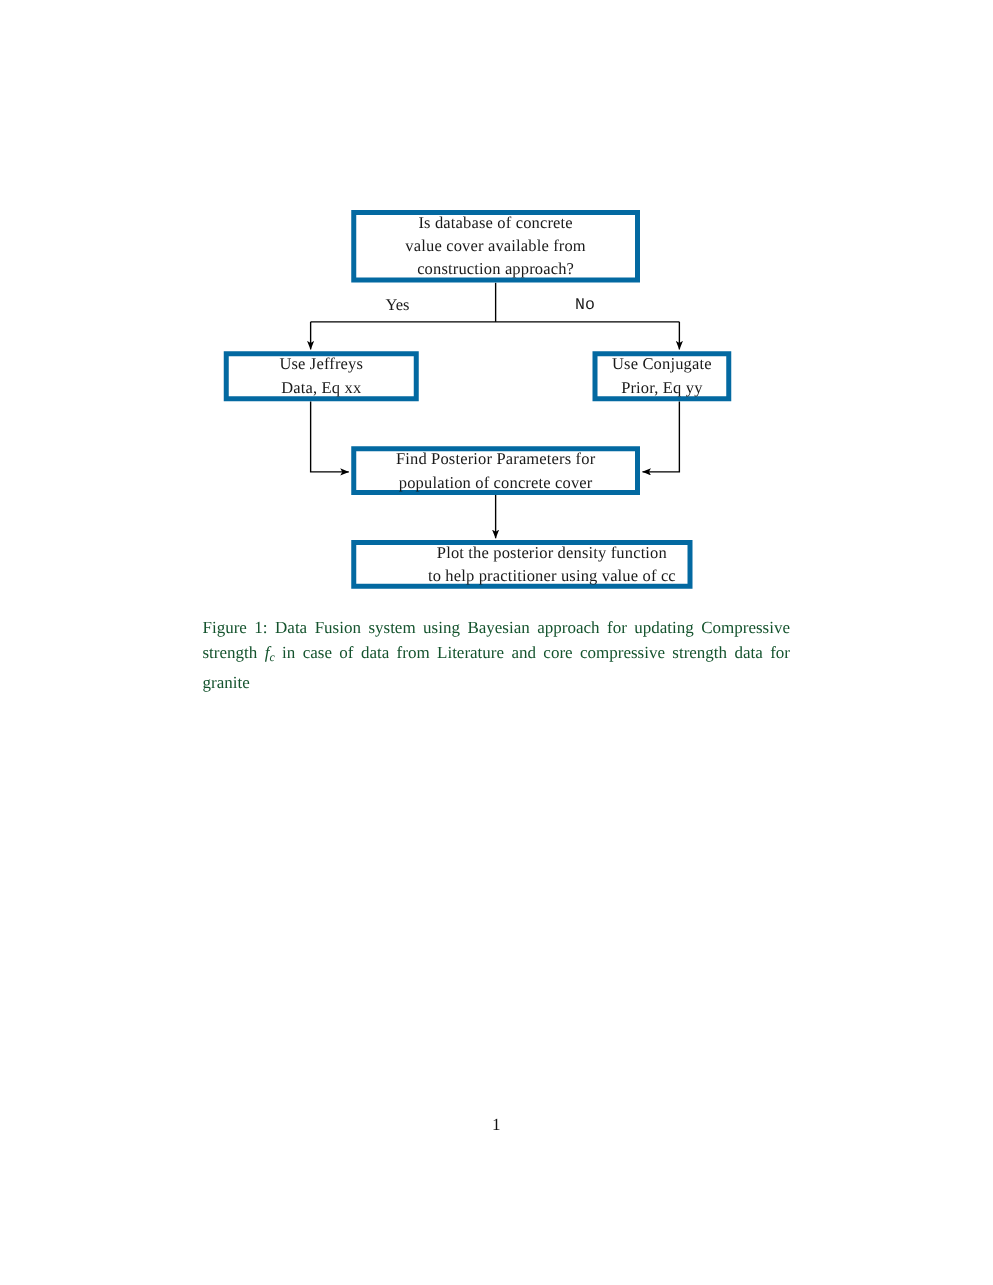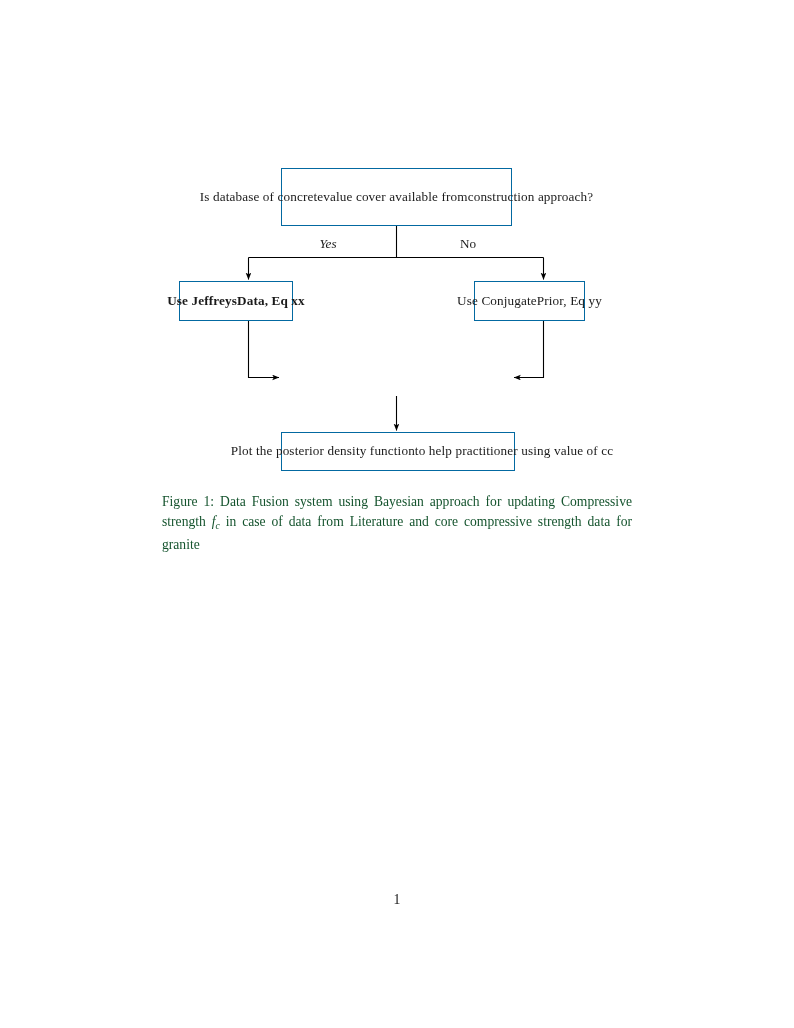--- a/index.html
+++ b/index.html
@@ -36,49 +36,50 @@
     position: absolute;
     left: 0;
     top: 0;
     width: 794px;
     height: 490px;
   }
 
   .node {
     position: absolute;
     box-sizing: border-box;
-    border: 1px solid #0369a1;
+    border: 4px solid #0369a1;
     background: #ffffff;
     display: flex;
+    flex-direction: column;
     align-items: center;
     justify-content: center;
     text-align: center;
     font-size: 13.2px;
     line-height: 18.6px;
     letter-spacing: 0.01em;
     color: #1a1a1a;
   }
   .node .ln { display: block; white-space: nowrap; }
 
   #node-question { left: 281px; top: 168px; width: 231px; height: 58px; }
-  #node-jeffreys { left: 179px; top: 281px; width: 114px; height: 40px; font-weight: bold; }
+  #node-jeffreys { left: 179px; top: 281px; width: 156px; height: 40px; }
   #node-conjugate { left: 474px; top: 281px; width: 111px; height: 40px; }
   #node-posterior { left: 281px; top: 357px; width: 231px; height: 39px; }
-  #node-plot      { left: 281px; top: 432px; width: 234px; height: 39px; padding-left: 48px; }
+  #node-plot      { left: 281px; top: 432px; width: 273px; height: 39px; padding-left: 48px; }
 
   .edge-label {
     position: absolute;
     font-size: 13.2px;
     line-height: 16px;
     color: #1a1a1a;
     white-space: nowrap;
     transform: translateX(-50%);
   }
-  #label-yes { left: 328px; top: 236px; font-style: italic; }
-  #label-no  { left: 468px; top: 236px; }
+  #label-yes { left: 318px; top: 236px; }
+  #label-no  { left: 468px; top: 236px; font-family: Liberation Mono, monospace; }
 
   
   #caption {
     position: absolute;
     left: 162px;
     top: 492px;
     width: 470px;
     font-size: 13.6px;
     line-height: 19.6px;
     text-align: justify;
@@ -149,20 +150,24 @@
     <div class="node" id="node-jeffreys">
       <span class="ln">Use Jeffreys</span>
       <span class="ln">Data, Eq xx</span>
     </div>
 
     <div class="node" id="node-conjugate">
       <span class="ln">Use Conjugate</span>
       <span class="ln">Prior, Eq yy</span>
     </div>
 
+    <div class="node" id="node-posterior">
+      <span class="ln">Find Posterior Parameters for</span>
+      <span class="ln">population of concrete cover</span>
+    </div>
 
     <div class="node" id="node-plot">
       <span class="ln">Plot the posterior density function</span>
       <span class="ln">to help practitioner using value of cc</span>
     </div>
 
   </div>
 
   <div id="caption"><span>Figure 1:</span><span> Data Fusion system using Bayesian approach for updating Compressive strength </span><span class="math-f">f</span><span class="math-sub">c</span><span> in case of data from Literature and core compressive strength data for granite</span></div>
 

